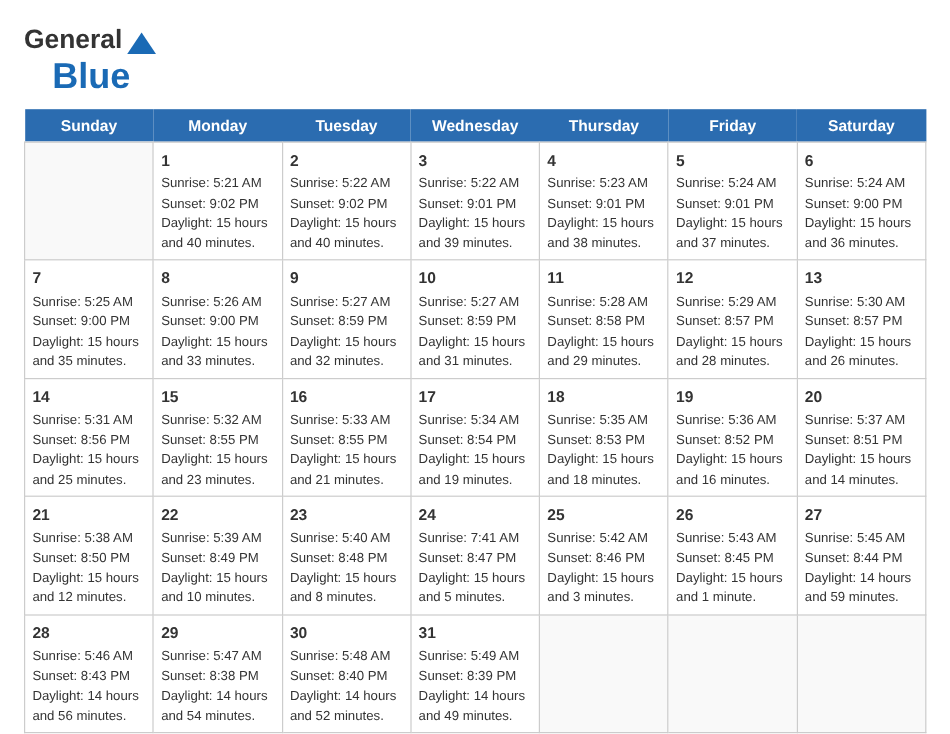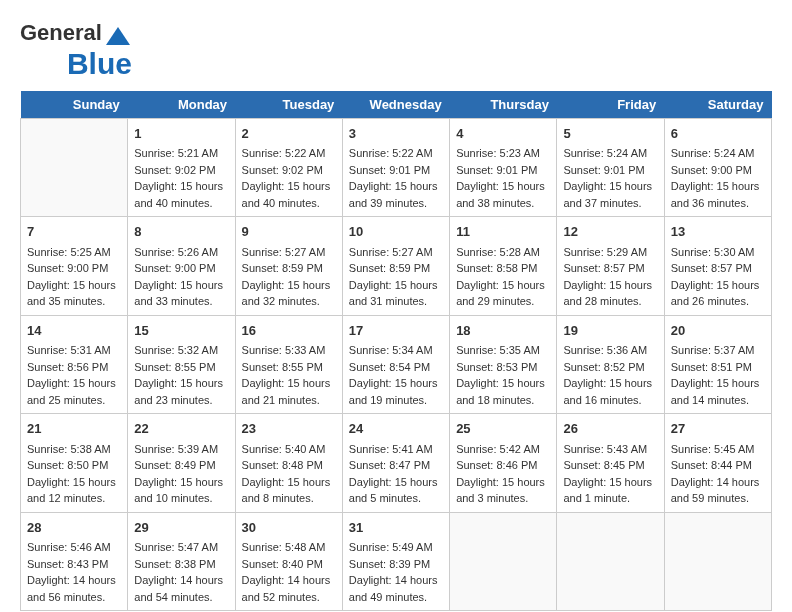--- a/index.html
+++ b/index.html
@@ -12,21 +12,21 @@
     }
     .header-area {
       display: flex;
       justify-content: space-between;
       align-items: flex-start;
       margin-bottom: 10px;
     }
     .logo {
       display: flex;
       flex-direction: column;
-      align-items: flex-end;
+      align-items: center;
     }
     .title-area {
       text-align: right;
     }
     .month-title {
       font-size: 42px;
       font-weight: bold;
       color: #333;
       line-height: 1.1;
     }
@@ -35,21 +35,21 @@
       color: #555;
     }
     table {
       width: 100%;
       border-collapse: collapse;
       font-size: 11px;
     }
     thead tr th {
       background-color: #2b6cb0;
       color: #fff;
-      text-align: right;
+      text-align: center;
       padding: 6px 8px;
       font-size: 13px;
       font-weight: bold;
     }
     tbody tr td {
       border: 1px solid #ccc;
       vertical-align: top;
       padding: 5px 6px;
       width: calc(100% / 7);
       min-height: 80px;
@@ -200,21 +200,21 @@
 Daylight: 15 hours
 and 12 minutes.</span></td>
         <td><span class="day-num">22</span><span class="day-info" style="white-space: pre-line;">Sunrise: 5:39 AM
 Sunset: 8:49 PM
 Daylight: 15 hours
 and 10 minutes.</span></td>
         <td><span class="day-num">23</span><span class="day-info" style="white-space: pre-line;">Sunrise: 5:40 AM
 Sunset: 8:48 PM
 Daylight: 15 hours
 and 8 minutes.</span></td>
-        <td><span class="day-num">24</span><span class="day-info" style="white-space: pre-line;">Sunrise: 5:41 AM
+        <td><span class="day-num">24</span><span class="day-info" style="white-space: pre-line;">Sunrise: 7:41 AM
 Sunset: 8:47 PM
 Daylight: 15 hours
 and 5 minutes.</span></td>
         <td><span class="day-num">25</span><span class="day-info" style="white-space: pre-line;">Sunrise: 5:42 AM
 Sunset: 8:46 PM
 Daylight: 15 hours
 and 3 minutes.</span></td>
         <td><span class="day-num">26</span><span class="day-info" style="white-space: pre-line;">Sunrise: 5:43 AM
 Sunset: 8:45 PM
 Daylight: 15 hours

